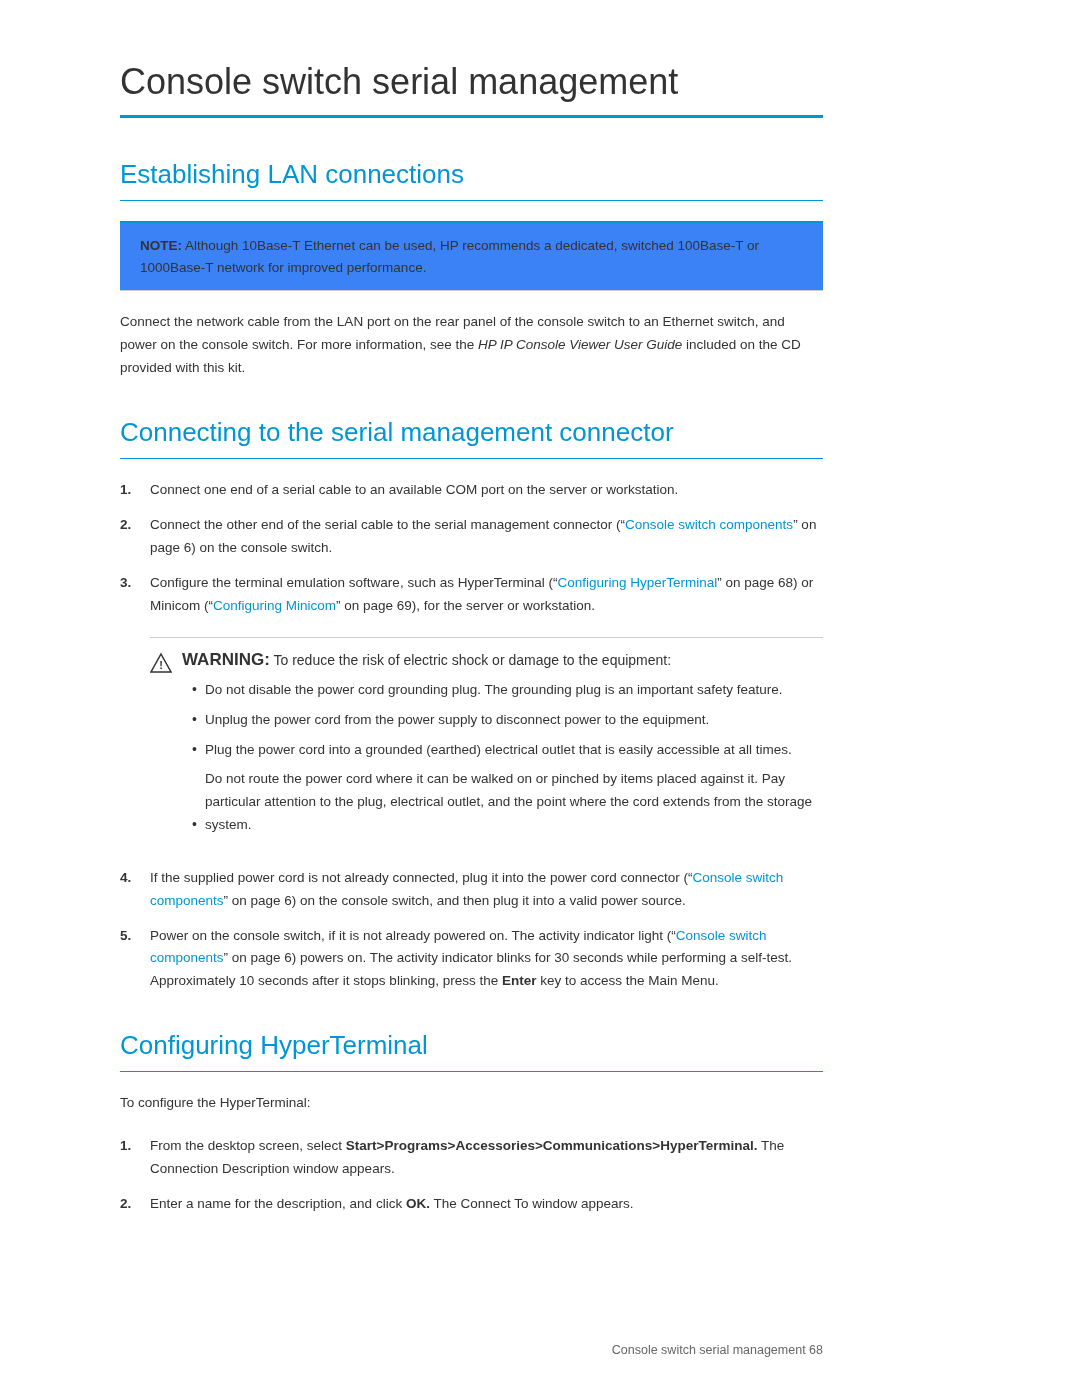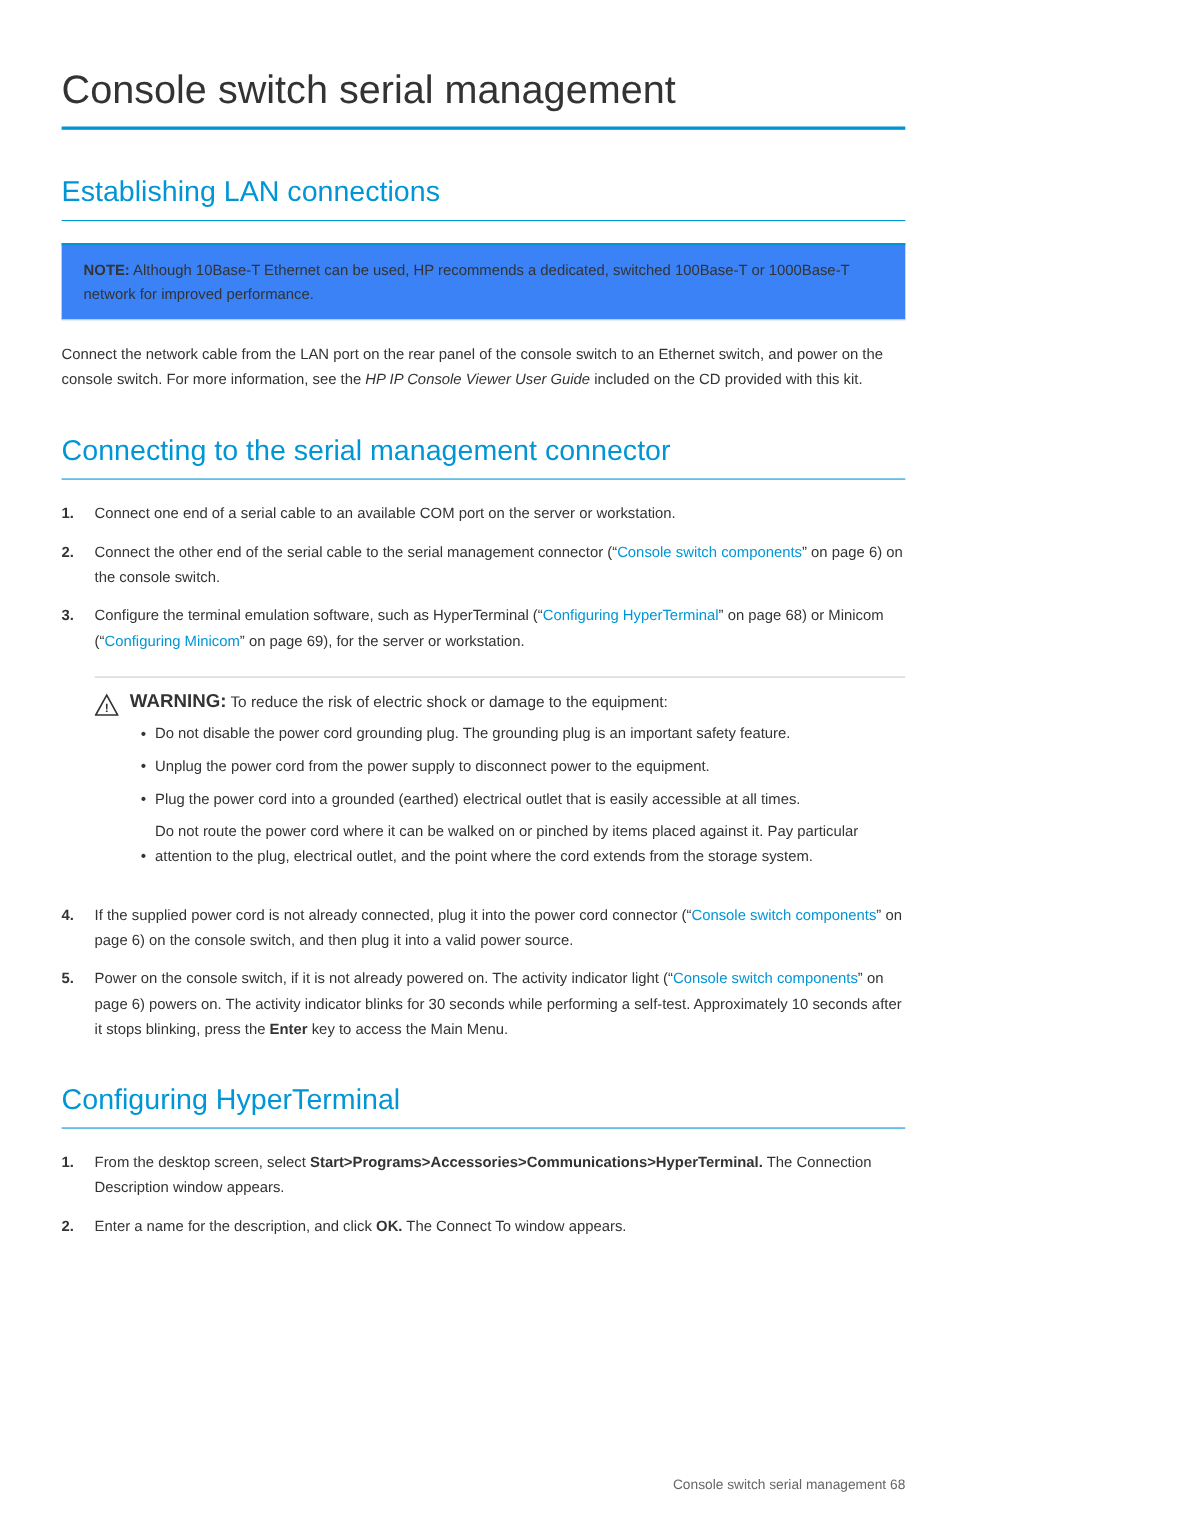--- a/index.html
+++ b/index.html
@@ -15,21 +15,21 @@
       background: #fff;
       width: 1080px;
       min-height: 1397px;
       padding: 0;
     }
 
     .page {
       width: 943px;
       min-height: 1397px;
       background: #fff;
-      padding: 60px 120px 80px 56px;
+      padding: 60px 120px 80px 120px;
       position: relative;
     }
 
     .page-title {
       font-size: 36px;
       font-weight: 300;
       color: #333;
       border-bottom: 3px solid #0096d6;
       padding-bottom: 12px;
       margin-bottom: 40px;
@@ -263,20 +263,21 @@
     <li>
       <span class="list-num">5.</span>
       <span class="list-content">
         <span>Power on the console switch, if it is not already powered on. The activity indicator light (“</span><a class="link" href="#">Console switch components</a><span>” on page 6) powers on. The activity indicator blinks for 30 seconds while performing a self-test. Approximately 10 seconds after it stops blinking, press the </span><strong>Enter</strong><span> key to access the Main Menu.</span>
       </span>
     </li>
   </ol>
 
   <h2 class="section-title">Configuring HyperTerminal</h2>
 
+  <p class="body-text">To configure the HyperTerminal:</p>
 
   <ol class="ordered-list">
 
     <li>
       <span class="list-num">1.</span>
       <span class="list-content">
         <span>From the desktop screen, select </span><strong>Start&gt;Programs&gt;Accessories&gt;Communications&gt;HyperTerminal.</strong><span> The Connection Description window appears.</span>
       </span>
     </li>
 

